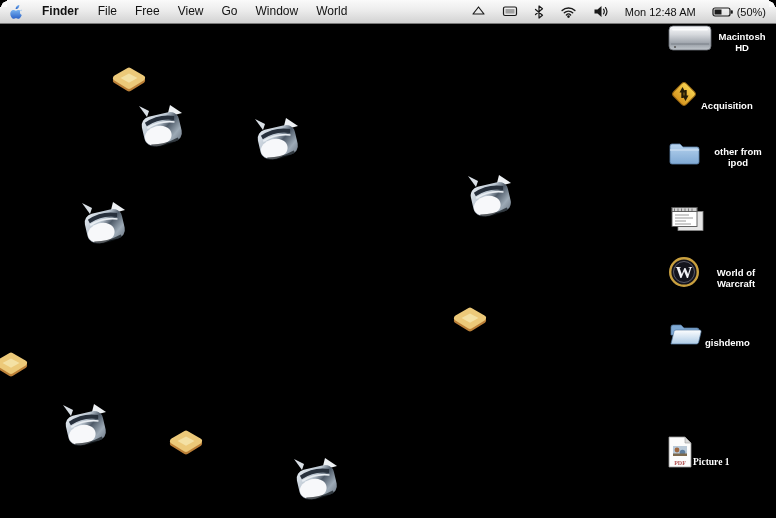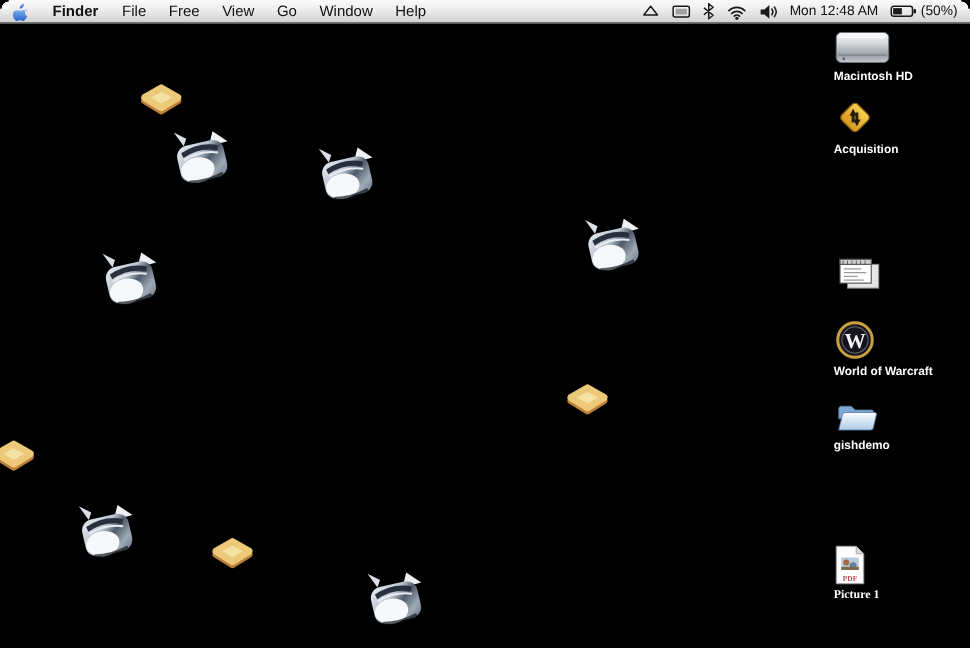--- a/index.html
+++ b/index.html
@@ -4,43 +4,43 @@
 <style>
   html,body{margin:0;padding:0;}
   body{
     width:776px;height:518px;position:relative;overflow:hidden;
     background:#000;
     font-family:"Liberation Sans",sans-serif;
     -webkit-font-smoothing:antialiased;
   }
   
   .menubar{
-    position:absolute;top:0;left:0;right:0;height:19px;
+    position:absolute;top:0;left:0;right:0;height:24px;
     background:linear-gradient(#fafafa,#ececec 45%,#d2d2d2);
     border-bottom:1px solid #7a7a7a;
     display:flex;align-items:center;
     padding:0 10px 0 6px;box-sizing:border-box;z-index:10;
   }
   .apple-menu{display:flex;align-items:center;padding:0 8px 0 4px;height:19px;}
   .menus{display:flex;align-items:center;height:19px;}
   .menu-item{font-size:12px;color:#111;padding:0 9px;line-height:19px;cursor:default;}
   .menu-item.active-app{font-weight:bold;padding:0 10px;}
-  .status{margin-left:auto;display:flex;align-items:center;gap:9px;height:19px;}
+  .status{margin-left:auto;display:flex;align-items:center;gap:16px;height:19px;}
   .status-icon{display:flex;align-items:center;}
   .clock,.battery-text{font-size:11px;color:#111;white-space:nowrap;}
   .battery-wrap{display:flex;align-items:flex-end;gap:3px;}
   .screen-corner{position:absolute;top:0;width:7px;height:7px;z-index:20;}
   .screen-corner.left{left:0;background:radial-gradient(circle at 100% 100%, #fafafa 0 5.5px, #000 6px);}
   .screen-corner.right{right:0;background:radial-gradient(circle at 0 100%, #fafafa 0 5.5px, #000 6px);}
   
   .desktop{position:absolute;top:0;left:0;width:776px;height:518px;}
   .sprite{position:absolute;pointer-events:none;}
   .desktop-icon{
     position:absolute;width:104px;transform:translateX(-50%);
-    display:flex;flex-direction:column;align-items:flex-start;cursor:default;
+    display:flex;flex-direction:row;align-items:flex-end;cursor:default;
   }
   .icon-box{height:34px;display:flex;align-items:flex-end;justify-content:center;}
   .icon-label{
     margin-top:3px;font-size:9.5px;font-weight:bold;color:#fff;
     text-align:center;white-space:pre-line;line-height:11px;
     text-shadow:0 1px 2px #000,0 0 3px rgba(0,0,0,.9);
   }
 </style>
 </head>
 <body>
@@ -240,20 +240,35 @@
         </linearGradient>
           </defs>
         <rect x="8" y="8" width="18" height="18" rx="3.5" transform="rotate(45 17 17)" fill="url(#acqg)" stroke="#8a5d10" stroke-width="1"></rect>
         <path d="M12.5 15.5 L15.5 10 L18.5 15.5 L16.7 15.5 L16.7 21 L14.3 21 L14.3 15.5 Z" fill="#231c06"></path>
         <path d="M21.5 18.5 L18.5 24 L15.5 18.5 L17.3 18.5 L17.3 13 L19.7 13 L19.7 18.5 Z" fill="#231c06"></path>
       </svg>
     </div>
     <div class="icon-label">Acquisition</div>
   </div>
 
+  <div class="desktop-icon" style="left: 719px; top: 134px;">
+    <div class="icon-box">
+      <svg width="38" height="28" viewBox="0 0 38 28">
+        <defs>
+            <linearGradient id="fg" x1="0" y1="0" x2="0" y2="1">
+          <stop offset="0" stop-color="#b8d4ef"></stop>
+              <stop offset="1" stop-color="#7fa9d4"></stop>
+        </linearGradient>
+          </defs>
+        <path d="M3 6 q0 -2 2 -2 h8 l3 3 h14 q2 0 2 2 v13 q0 2 -2 2 H5 q-2 0 -2 -2 Z" fill="url(#fg)" stroke="#5a80a8" stroke-width="0.8"></path>
+        <path d="M3 10 h29" stroke="#cfe2f4" stroke-width="1.2"></path>
+      </svg>
+    </div>
+    <div class="icon-label">other from ipod</div>
+  </div>
 
   <div class="desktop-icon" style="left: 719px; top: 203px;">
     <div class="icon-box">
       <svg width="40" height="32" viewBox="0 0 40 32">
         <rect x="11" y="6.5" width="25" height="19" fill="#e6e6e6" stroke="#888" stroke-width="0.8"></rect>
         <rect x="5" y="2.5" width="25" height="19" fill="#ffffff" stroke="#555" stroke-width="0.9"></rect>
         <rect x="5" y="2.5" width="25" height="4" fill="#cfcfcf" stroke="#555" stroke-width="0.9"></rect>
         <path d="M7.5 6.5 v-3 M11 6.5 v-3 M14.5 6.5 v-3 M18 6.5 v-3 M21.5 6.5 v-3 M25 6.5 v-3" stroke="#555" stroke-width="0.7"></path>
         <path d="M8 10 h14 M8 13 h18 M8 16 h11 M8 19 h16" stroke="#9a9a9a" stroke-width="1"></path>
       </svg>
@@ -320,21 +335,21 @@
     </span>
   </div>
 
   <div class="menus" id="menu-items">
       <div class="menu-item active-app">Finder</div>
       <div class="menu-item">File</div>
       <div class="menu-item">Free</div>
       <div class="menu-item">View</div>
       <div class="menu-item">Go</div>
       <div class="menu-item">Window</div>
-      <div class="menu-item">Help</div>
+      <div class="menu-item">World</div>
     </div>
 
   <div class="status">
     <span class="status-icon">
       <svg width="15" height="13" viewBox="0 0 15 13">
         <path d="M7.5 2 L13 9 H2 Z" fill="none" stroke="#1a1a1a" stroke-width="1.2" stroke-linejoin="round"></path>
       </svg>
     </span>
     <span class="status-icon">
       <svg width="16" height="13" viewBox="0 0 16 13">

